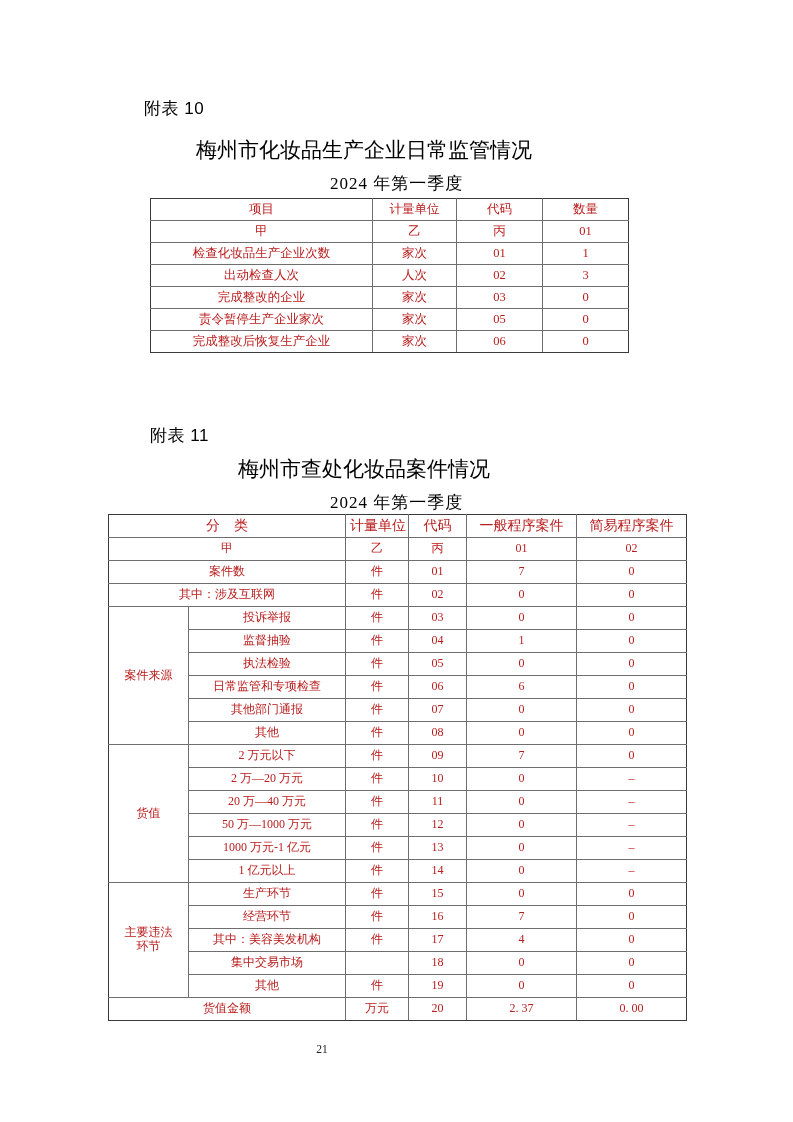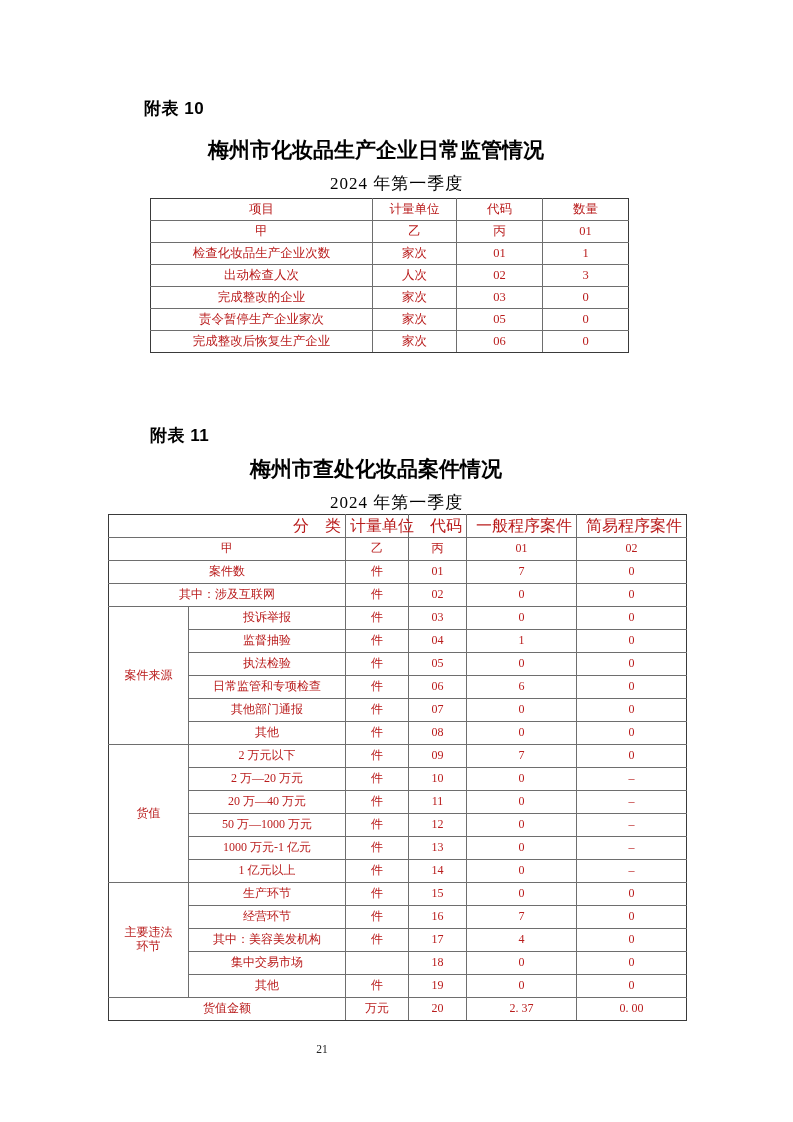--- a/index.html
+++ b/index.html
@@ -20,33 +20,33 @@
     left: 0; top: 0;
     width: 793px;
     height: 1122px;
     background: #fff;
   }
 
   
   .attach-label {
     position: absolute;
     font-family: "Liberation Sans", "DejaVu Sans", sans-serif;
-    font-weight: bold;
+    font-weight: normal;
     font-size: 17px;
     letter-spacing: 0.5px;
     color: #000;
     padding-left: 44px;
   }
   .doc-title {
     position: absolute;
     width: 728px;
-    left: 12px;
+    left: 0;
     text-align: center;
     font-family: "Liberation Sans", "DejaVu Sans", sans-serif;
-    font-weight: bold;
+    font-weight: normal;
     font-size: 21px;
     letter-spacing: 0px;
     color: #000;
   }
   .doc-subtitle {
     position: absolute;
     width: 793px;
     left: 0;
     text-align: center;
     font-family: "Liberation Serif", "DejaVu Serif", serif;
@@ -86,21 +86,21 @@
   td.ind2 { text-align: left; padding-left: 18px; }
   td.rind { text-align: right; padding-right: 34px; }
   td.rind2 { text-align: right; padding-right: 10px; }
   td.group-label { text-align: center; font-size: 12.5px; line-height: 1.5; white-space: normal; }
 
   
   #table-daily-supervision td { height: 21px; }
 
   
   #table-case-handling td { height: 22px; font-size: 12px; }
-  #table-case-handling td.hdr { font-size: 16px; text-align: right; }
+  #table-case-handling td.hdr { font-size: 14px; }
 
   .page-number {
     position: absolute;
     width: 644px;
     left: 0;
     text-align: center;
     font-family: "Liberation Serif", "DejaVu Serif", serif;
     font-size: 11.5px;
     color: #222;
   }

